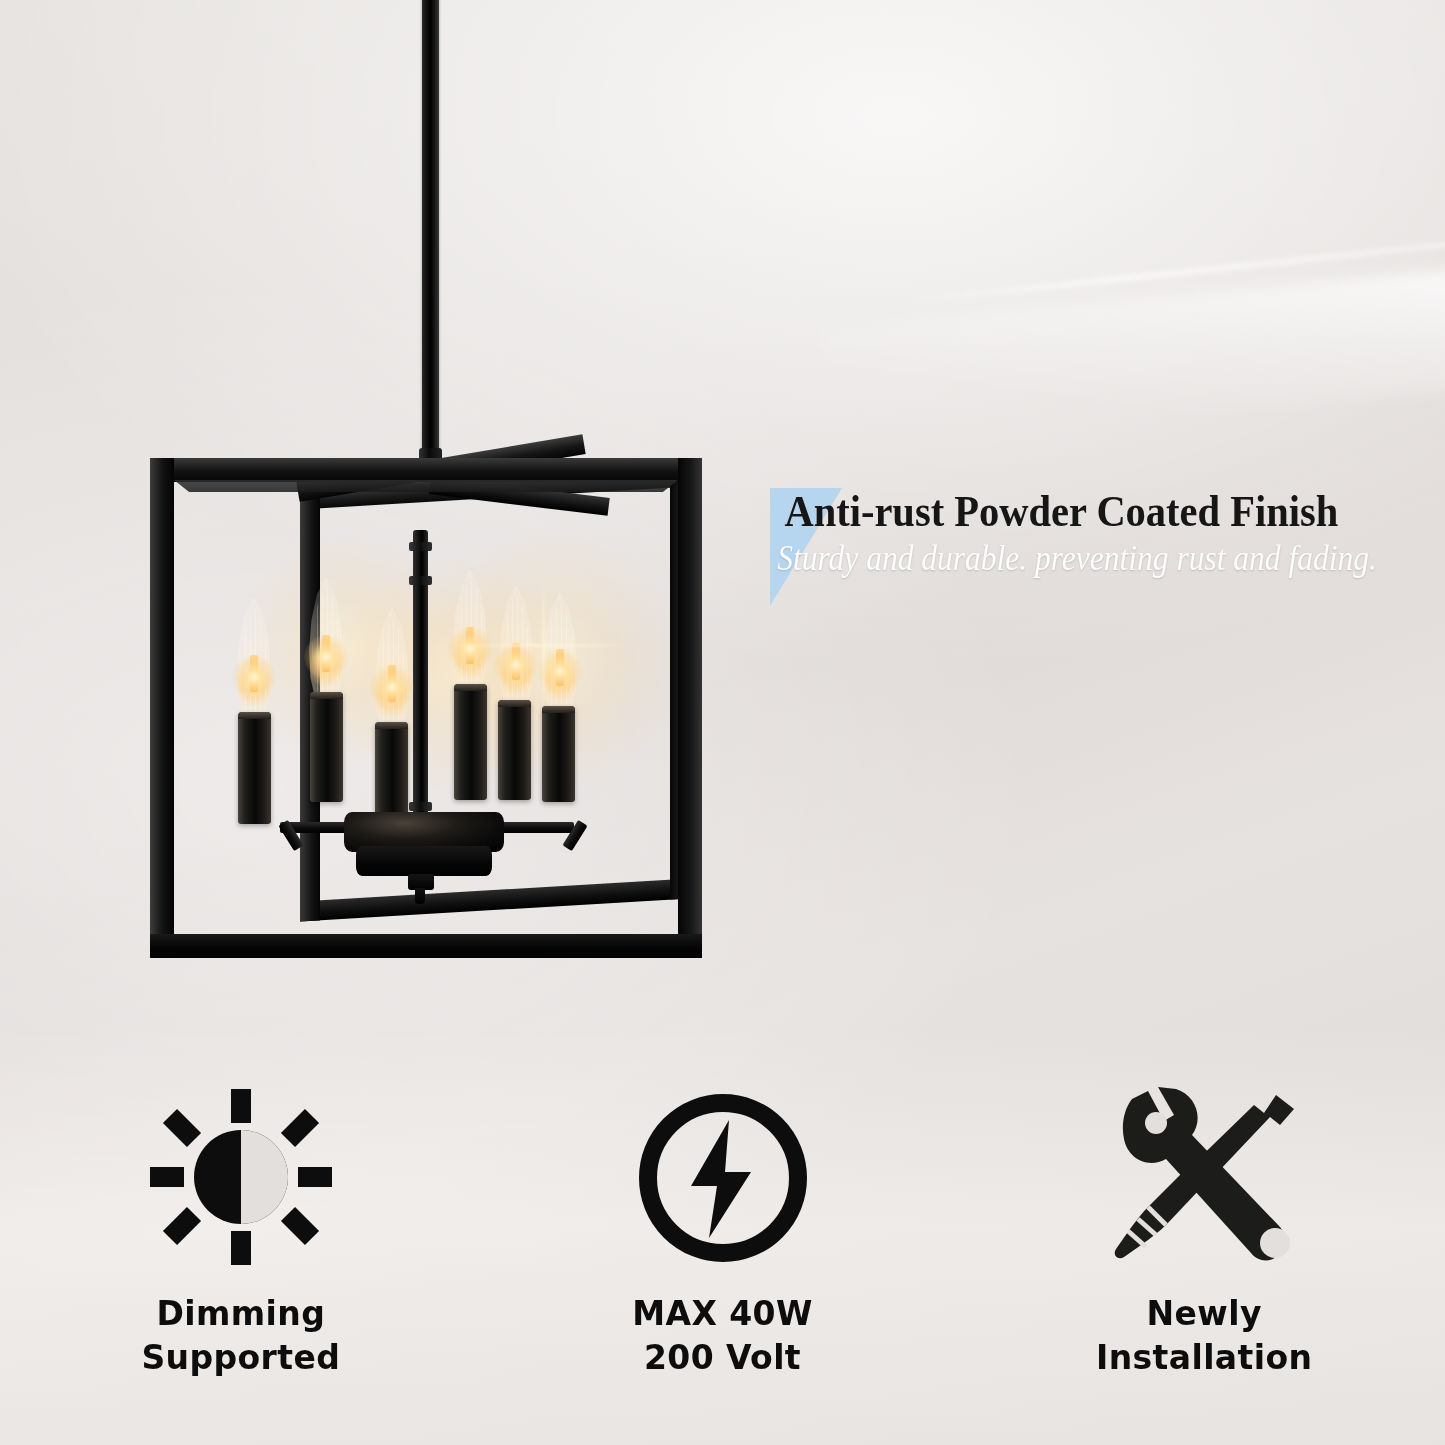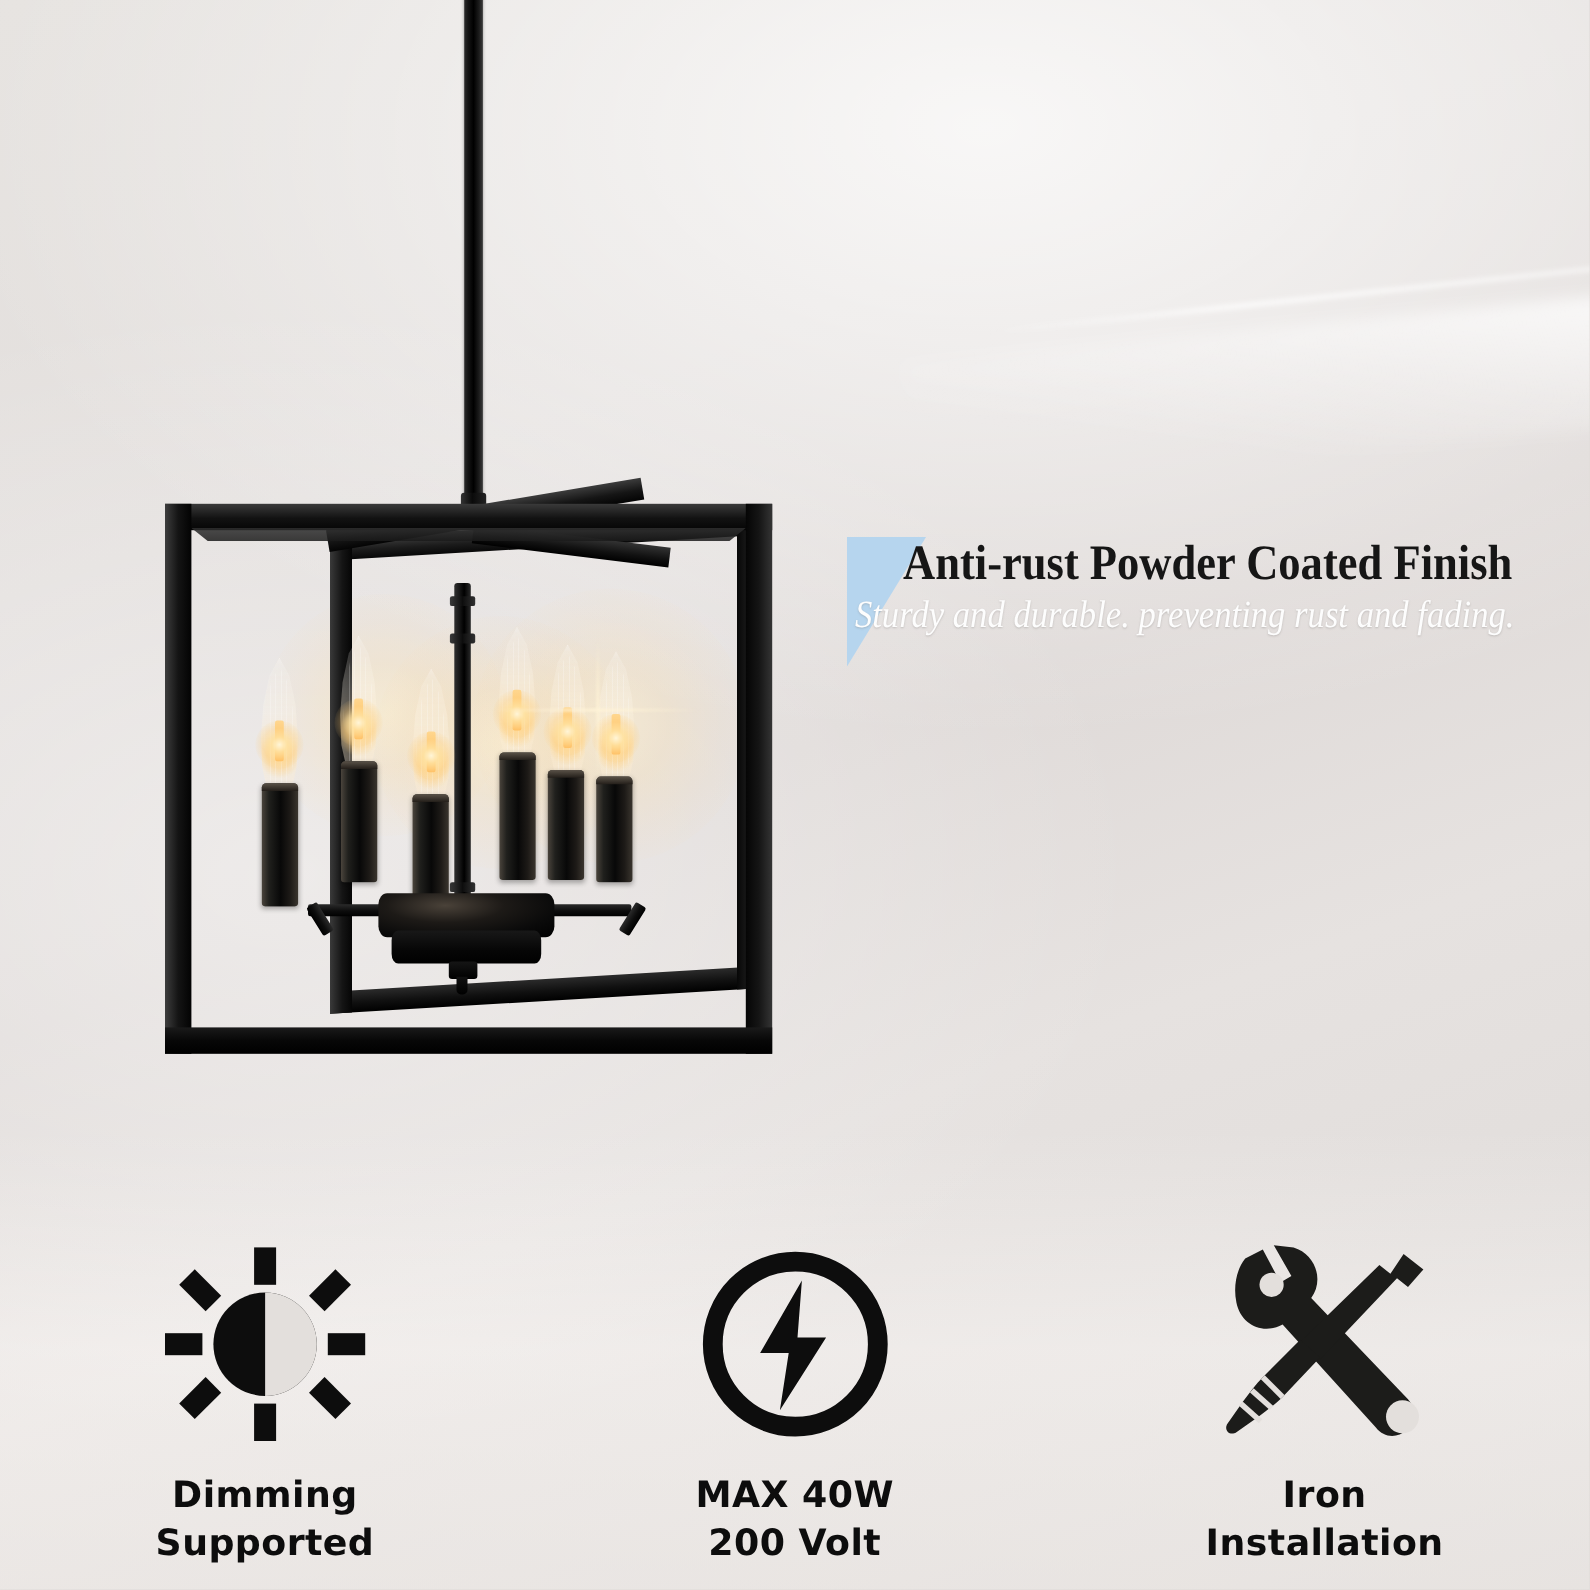--- a/index.html
+++ b/index.html
@@ -229,21 +229,21 @@
     color:#fdfdfd;
     transform:scaleX(0.9);transform-origin:left center;
     white-space:nowrap;
     padding-left:8px;margin-top:6px;
     text-shadow:0 1px 2px rgba(120,118,115,0.35);
   }
 
   
   .icon-row{
     position:absolute;left:0;top:1085px;width:1445px;height:340px;
-    display:flex;align-items:flex-end;
+    display:flex;align-items:flex-start;
   }
   .icon-cell{
     flex:1;display:flex;flex-direction:column;align-items:center;
   }
   .icon-art{height:185px;display:flex;align-items:center;justify-content:center;}
   .icon-label{
     margin-top:22px;text-align:center;
     font-family:"DejaVu Sans", sans-serif;
     font-weight:700;font-size:33px;line-height:1.34;
     color:#0d0d0d;letter-spacing:0.4px;
@@ -348,21 +348,21 @@
     <div class="frame-outer">
       <div class="fo-bar fo-top"></div>
       <div class="fo-top-face"></div>
       <div class="fo-bar fo-left"></div>
       <div class="fo-bar fo-right"></div>
       <div class="fo-bar fo-bottom"></div>
     </div>
   </div>
 
 
-  <div class="feature" style="left:770px;top:488px;text-align:right;">
+  <div class="feature" style="left:770px;top:488px;">
     <div class="feat-tri"></div>
     <div class="feat-head">Anti-rust Powder Coated Finish</div>
     <div class="feat-sub">Sturdy and durable. preventing rust and fading.</div>
   </div>
 
 
   <div class="icon-row">
 
     <div class="icon-cell">
       <div class="icon-art">
@@ -407,18 +407,18 @@
 
             <path d="M172 10 L190 24 L176 40 L166 32 L96 106 L78 90 L150 20 L160 28 Z"></path>
             <path d="M78 88 L96 104 L62 140 C56 146 48 152 40 158
                      L20 172 C14 176 8 170 12 164 L26 144 C32 136 38 128 44 122 Z"></path>
             <path d="M44 122 L62 140" stroke="#e3dfdc" stroke-width="5" fill="none"></path>
             <path d="M34 134 L52 150" stroke="#e3dfdc" stroke-width="5" fill="none"></path>
             <path d="M24 146 L42 162" stroke="#e3dfdc" stroke-width="5" fill="none"></path>
           </g>
         </svg>
       </div>
-      <div class="icon-label">Iron
+      <div class="icon-label">Newly
 Installation</div>
     </div>
   </div>
 
 </div>
 
 </body></html>

